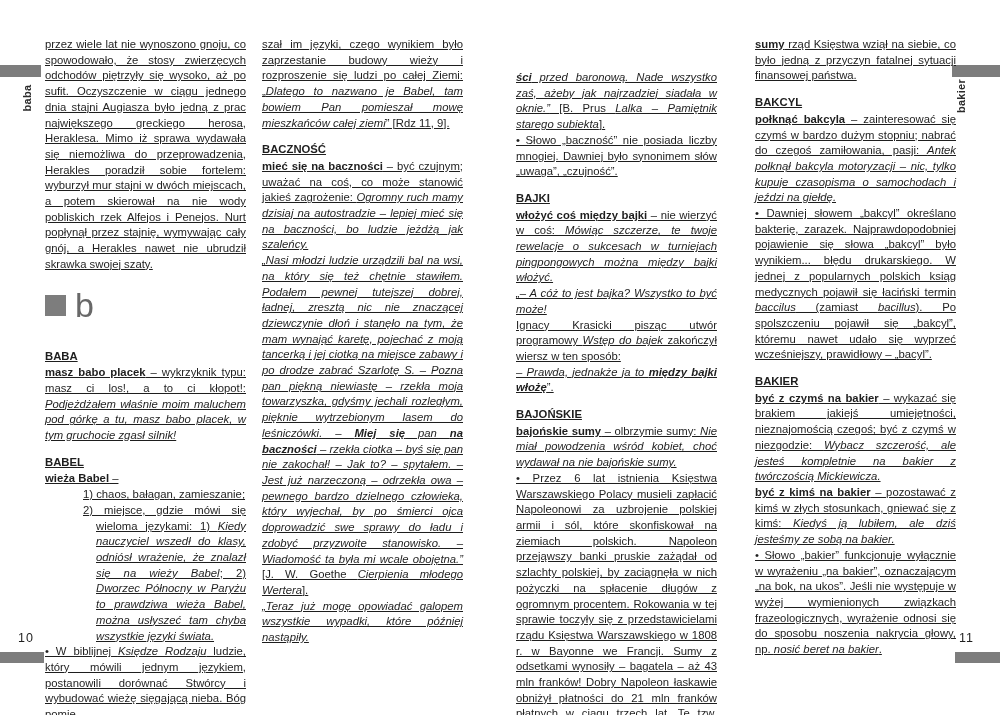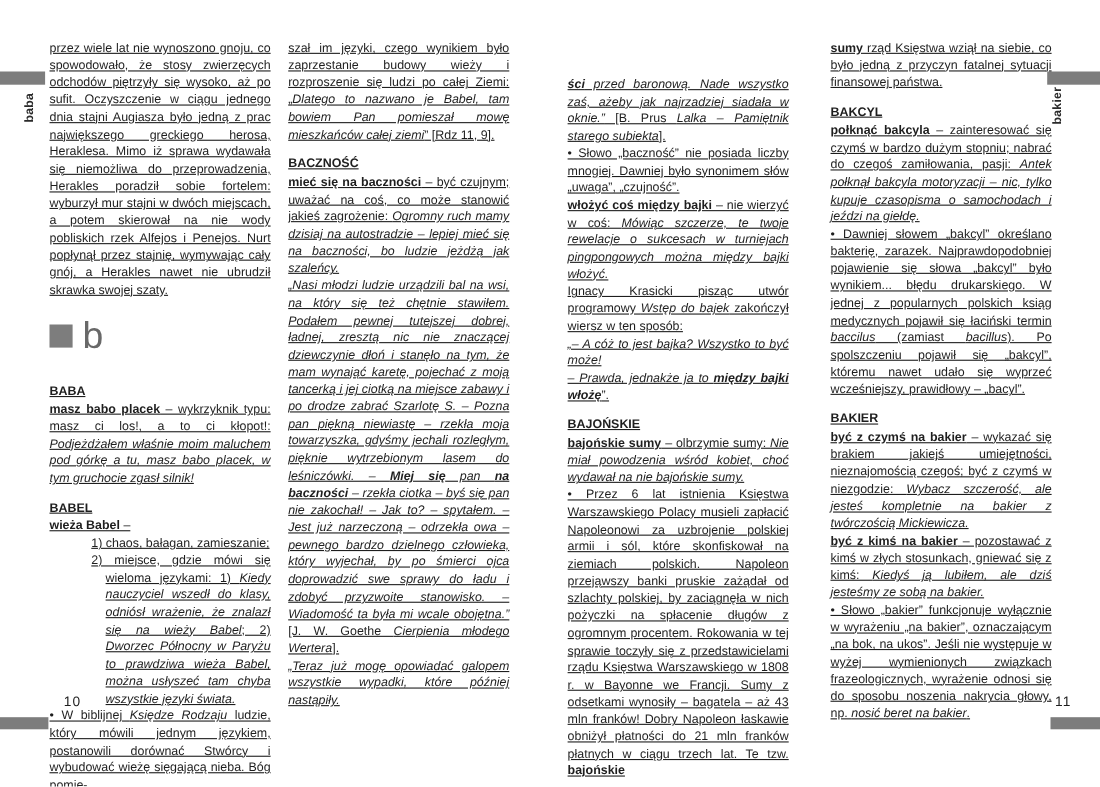--- a/index.html
+++ b/index.html
@@ -24,21 +24,21 @@
     white-space: nowrap; letter-spacing: 0.3px;
   }
   .margin-label.left  { left: 14px;  top: 92px; }
   .margin-label.right { right: 22px; top: 90px; }
 
   
   .page-num {
     position: absolute; top: 631px;
     font-size: 12.5px; color: #1e1e1e; letter-spacing: 1px;
   }
-  .page-num.left  { left: 18px; margin-left: 40px; }
+  .page-num.left  { left: 18px; }
   .page-num.right { right: 26px; }
   .footer-bar { position: absolute; top: 652px; height: 11px; background: #7d7d7d; }
   .footer-bar.left  { left: 0;  width: 44px; }
   .footer-bar.right { right: 0; width: 45px; }
 
   
   .col {
     position: absolute; top: 37px; width: 201px;
     font-size: 11.3px; line-height: 15.7px;
     text-align: justify;
@@ -106,23 +106,24 @@
   <div class="col col-2">
       <p class=""><span>szał im języki, czego wynikiem było zaprzestanie budowy wieży i rozproszenie się ludzi po całej Ziemi: „</span><span class="i">Dlatego to nazwano je Babel, tam bowiem Pan pomieszał mowę mieszkańców całej ziemi</span><span>” [Rdz 11, 9].</span></p>
       <p class="heading">BACZNOŚĆ</p>
       <p class=""><span class="b">mieć się na baczności</span><span> – być czujnym; uważać na coś, co może stanowić jakieś zagrożenie: </span><span class="i">Ogromny ruch mamy dzisiaj na autostradzie – lepiej mieć się na baczności, bo ludzie jeżdżą jak szaleńcy.</span></p>
       <p class=""><span class="i">„Nasi młodzi ludzie urządzili bal na wsi, na który się też chętnie stawiłem. Podałem pewnej tutejszej dobrej, ładnej, zresztą nic nie znaczącej dziewczynie dłoń i stanęło na tym, że mam wynająć karetę, pojechać z moją tancerką i jej ciotką na miejsce zabawy i po drodze zabrać Szarlotę S. – Pozna pan piękną niewiastę – rzekła moja towarzyszka, gdyśmy jechali rozległym, pięknie wytrzebionym lasem do leśniczówki. – </span><span class="bi">Miej się</span><span class="i"> pan </span><span class="bi">na baczności</span><span class="i"> – rzekła ciotka – byś się pan nie zakochał! – Jak to? – spytałem. – Jest już narzeczoną – odrzekła owa – pewnego bardzo dzielnego człowieka, który wyjechał, by po śmierci ojca doprowadzić swe sprawy do ładu i zdobyć przyzwoite stanowisko. – Wiadomość ta była mi wcale obojętna.”</span><span> [J. W. Goethe </span><span class="i">Cierpienia młodego Wertera</span><span>].</span></p>
       <p class=""><span class="i">„Teraz już mogę opowiadać galopem wszystkie wypadki, które później nastąpiły.</span></p>
     </div>
   <div class="col col-3">
       <p class=""><span class="bi">ści</span><span class="i"> przed baronową. Nade wszystko zaś, ażeby jak najrzadziej siadała w oknie.”</span><span> [B. Prus </span><span class="i">Lalka – Pamiętnik starego subiekta</span><span>].</span></p>
       <p class=""><span>• Słowo „baczność” nie posiada liczby mnogiej. Dawniej było synonimem słów „uwaga”, „czujność”.</span></p>
+      <p class="heading">BAJKI</p>
       <p class=""><span class="b">włożyć coś między bajki</span><span> – nie wierzyć w coś: </span><span class="i">Mówiąc szczerze, te twoje rewelacje o sukcesach w turniejach pingpongowych można między bajki włożyć.</span></p>
+      <p class=""><span class="i">„– A cóż to jest bajka? Wszystko to być może!</span></p>
       <p class=""><span>Ignacy Krasicki pisząc utwór programowy </span><span class="i">Wstęp do bajek</span><span> zakończył wiersz w ten sposób:</span></p>
-      <p class=""><span class="i">„– A cóż to jest bajka? Wszystko to być może!</span></p>
       <p class=""><span class="i">– Prawda, jednakże ja to </span><span class="bi">między bajki włożę</span><span>”.</span></p>
       <p class="heading">BAJOŃSKIE</p>
       <p class=""><span class="b">bajońskie sumy</span><span> – olbrzymie sumy: </span><span class="i">Nie miał powodzenia wśród kobiet, choć wydawał na nie bajońskie sumy.</span></p>
       <p class=""><span>• Przez 6 lat istnienia Księstwa Warszawskiego Polacy musieli zapłacić Napoleonowi za uzbrojenie polskiej armii i sól, które skonfiskował na ziemiach polskich. Napoleon przejąwszy banki pruskie zażądał od szlachty polskiej, by zaciągnęła w nich pożyczki na spłacenie długów z ogromnym procentem. Rokowania w tej sprawie toczyły się z przedstawicielami rządu Księstwa Warszawskiego w 1808 r. w Bayonne we Francji. Sumy z odsetkami wynosiły – bagatela –  aż 43 mln franków! Dobry Napoleon łaskawie obniżył płatności do 21 mln franków płatnych w ciągu trzech lat. Te tzw. </span><span class="b">bajońskie</span></p>
     </div>
   <div class="col col-4">
       <p class=""><span class="b">sumy</span><span> rząd Księstwa wziął na siebie, co było jedną z przyczyn fatalnej sytuacji finansowej państwa.</span></p>
       <p class="heading">BAKCYL</p>
       <p class=""><span class="b">połknąć bakcyla</span><span> – zainteresować się czymś w bardzo dużym stopniu; nabrać do czegoś zamiłowania, pasji: </span><span class="i">Antek połknął bakcyla motoryzacji – nic, tylko kupuje czasopisma o samochodach i jeździ na giełdę.</span></p>
       <p class=""><span>• Dawniej słowem „bakcyl” określano bakterię, zarazek. Najprawdopodobniej pojawienie się słowa „bakcyl” było wynikiem... błędu drukarskiego. W jednej z popularnych polskich ksiąg medycznych pojawił się łaciński termin </span><span class="i">baccilus</span><span> (zamiast </span><span class="i">bacillus</span><span>). Po spolszczeniu pojawił się „bakcyl”, któremu nawet udało się wyprzeć wcześniejszy, prawidłowy – „bacyl”.</span></p>

